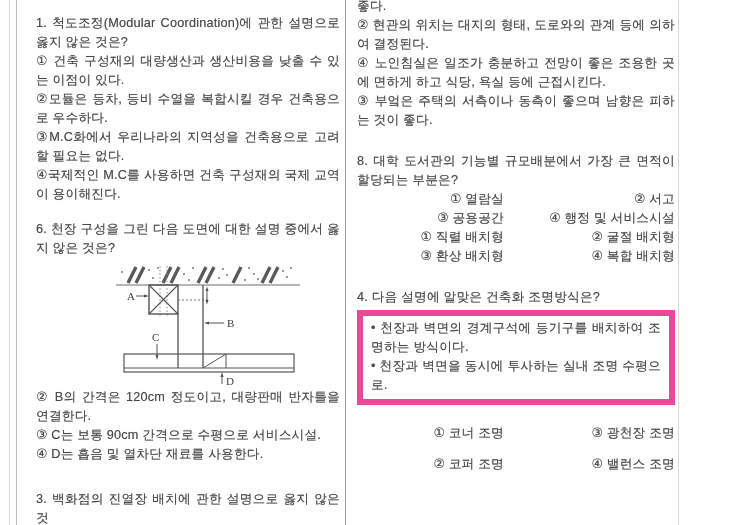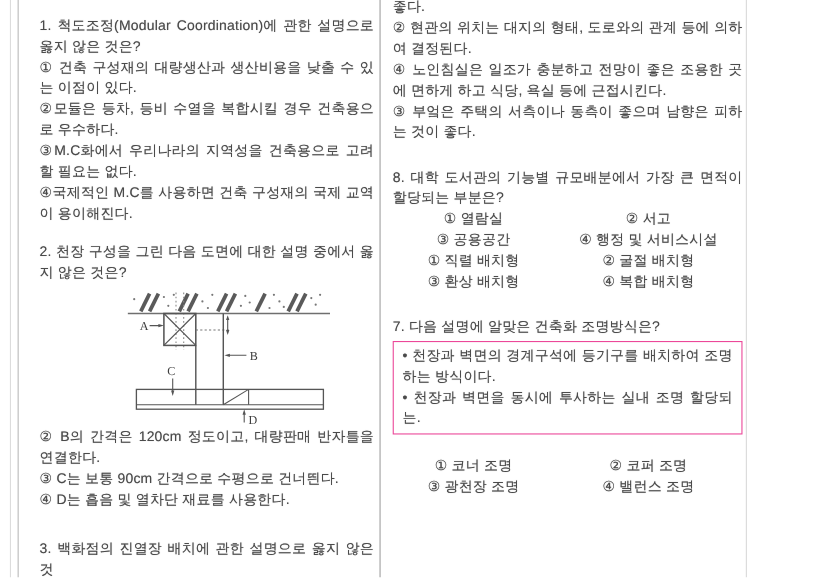--- a/index.html
+++ b/index.html
@@ -30,28 +30,28 @@
   }
   .q-gap{margin-top:16px;}
   .q-gap-lg{margin-top:22px;}
   .q3-gap{margin-top:26px;}
   .first-choice-gap{margin-top:2px;}
 
   .choice-grid{
     display:grid;
     grid-template-columns:147px 1fr;
   }
-  .choice-grid .t{text-align:center;}
+  .choice-grid .t{text-align:right;}
 
   .desc-box{
-    border:1px solid #ec4899;
+    border:6px solid #ec4899;
     padding:3px 8px 4px 8px;
     margin:3px 0 17px 0;
   }
-  .choices-after-box{margin-top:19px;}
+  .choices-after-box{margin-top:19px;gap:12px;}
 
   .diagram-wrap{
     margin:4px 0 2px 80px;
     width:186px;height:124px;
   }
   .diagram-wrap svg text{
     font-family:"Liberation Serif","DejaVu Serif",serif;
     font-size:11px;
     fill:#3f3f3f;
   }
@@ -68,21 +68,21 @@
 
   <div>
     <p class="t">1. 척도조정(Modular Coordination)에 관한 설명으로 옳지 않은 것은?</p>
     <p class="t">① 건축 구성재의 대량생산과 생산비용을 낮출 수 있는 이점이 있다.</p>
     <p class="t">②모듈은 등차, 등비 수열을 복합시킬 경우 건축용으로 우수하다.</p>
     <p class="t">③M.C화에서 우리나라의 지역성을 건축용으로 고려할 필요는 없다.</p>
     <p class="t">④국제적인 M.C를 사용하면 건축 구성재의 국제 교역이 용이해진다.</p>
   </div>
 
   <div>
-    <p class="t q-gap">2. 천장 구성을 그린 다음 도면에 대한 설명 중에서 옳지 않은 것은?</p>
+    <p class="t q-gap">6. 천장 구성을 그린 다음 도면에 대한 설명 중에서 옳지 않은 것은?</p>
 
     <div class="diagram-wrap">
       <svg width="186" height="124" viewBox="0 0 186 124">
 
         <g stroke="#5a5a5a" stroke-width="3.4">
           <line x1="12" y1="21" x2="20" y2="5"></line>
             <line x1="20" y1="21" x2="28" y2="5"></line>
           <line x1="47" y1="21" x2="55" y2="5"></line>
             <line x1="55" y1="21" x2="63" y2="5"></line>
           <line x1="82" y1="21" x2="90" y2="5"></line>
@@ -156,21 +156,21 @@
           <line x1="110" y1="92" x2="110" y2="106" stroke-width="1"></line>
         </g>
 
         <line x1="106" y1="122" x2="106" y2="113" stroke="#555555" stroke-width="1"></line>
         <polygon points="104.5,115 107.5,115 106,110" fill="#555555"></polygon>
         <text x="110" y="123">D</text>
       </svg>
     </div>
 
     <p class="t">② B의 간격은 120cm 정도이고, 대량판매 반자틀을 연결한다.</p>
-    <p class="t">③ C는 보통 90cm 간격으로 수평으로 건너띈다.</p>
+    <p class="t">③ C는 보통 90cm 간격으로 수평으로 서비스시설.</p>
     <p class="t">④ D는 흡음 및 열차단 재료를 사용한다.</p>
   </div>
 
   <div>
     <p class="t q3-gap">3. 백화점의 진열장 배치에 관한 설명으로 옳지 않은 것</p>
   </div>
 
 </div>
 
 <div class="col col-right">
@@ -195,26 +195,26 @@
   <div>
     <div class="choice-grid">
       <p class="t">① 직렬 배치형</p>
       <p class="t">② 굴절 배치형</p>
       <p class="t">③ 환상 배치형</p>
       <p class="t">④ 복합 배치형</p>
     </div>
   </div>
 
   <div>
-    <p class="t q-gap-lg">7. 다음 설명에 알맞은 건축화 조명방식은?</p>
+    <p class="t q-gap-lg">4. 다음 설명에 알맞은 건축화 조명방식은?</p>
     <div class="desc-box">
       <p class="t">•  천장과 벽면의 경계구석에 등기구를 배치하여 조명하는 방식이다.</p>
-      <p class="t">•  천장과 벽면을 동시에 투사하는 실내 조명 할당되는.</p>
+      <p class="t">•  천장과 벽면을 동시에 투사하는 실내 조명 수평으로.</p>
     </div>
     <div class="choice-grid choices-after-box">
       <p class="t">① 코너 조명</p>
+      <p class="t">③ 광천장 조명</p>
       <p class="t">② 코퍼 조명</p>
-      <p class="t">③ 광천장 조명</p>
       <p class="t">④ 밸런스 조명</p>
     </div>
   </div>
 
 </div>
 
 </body></html>

